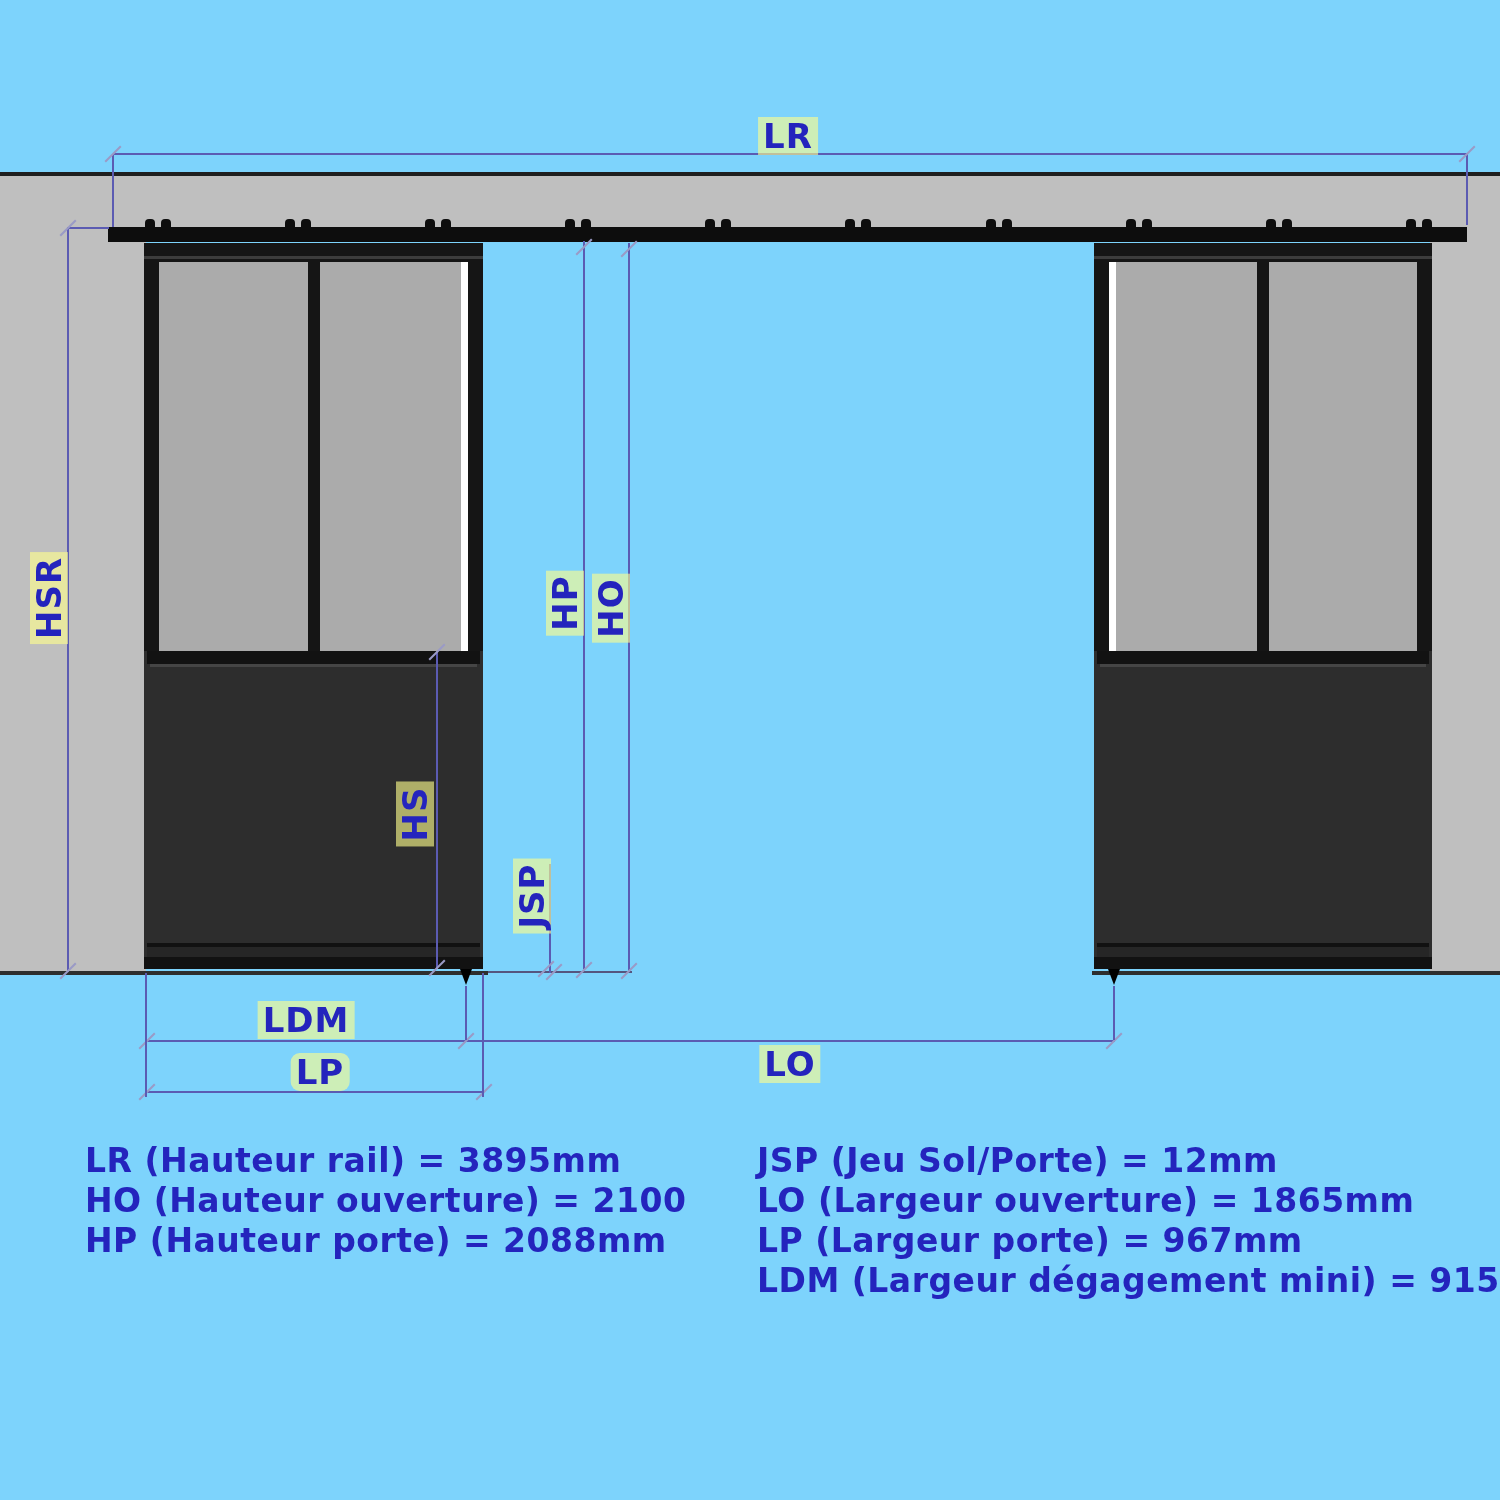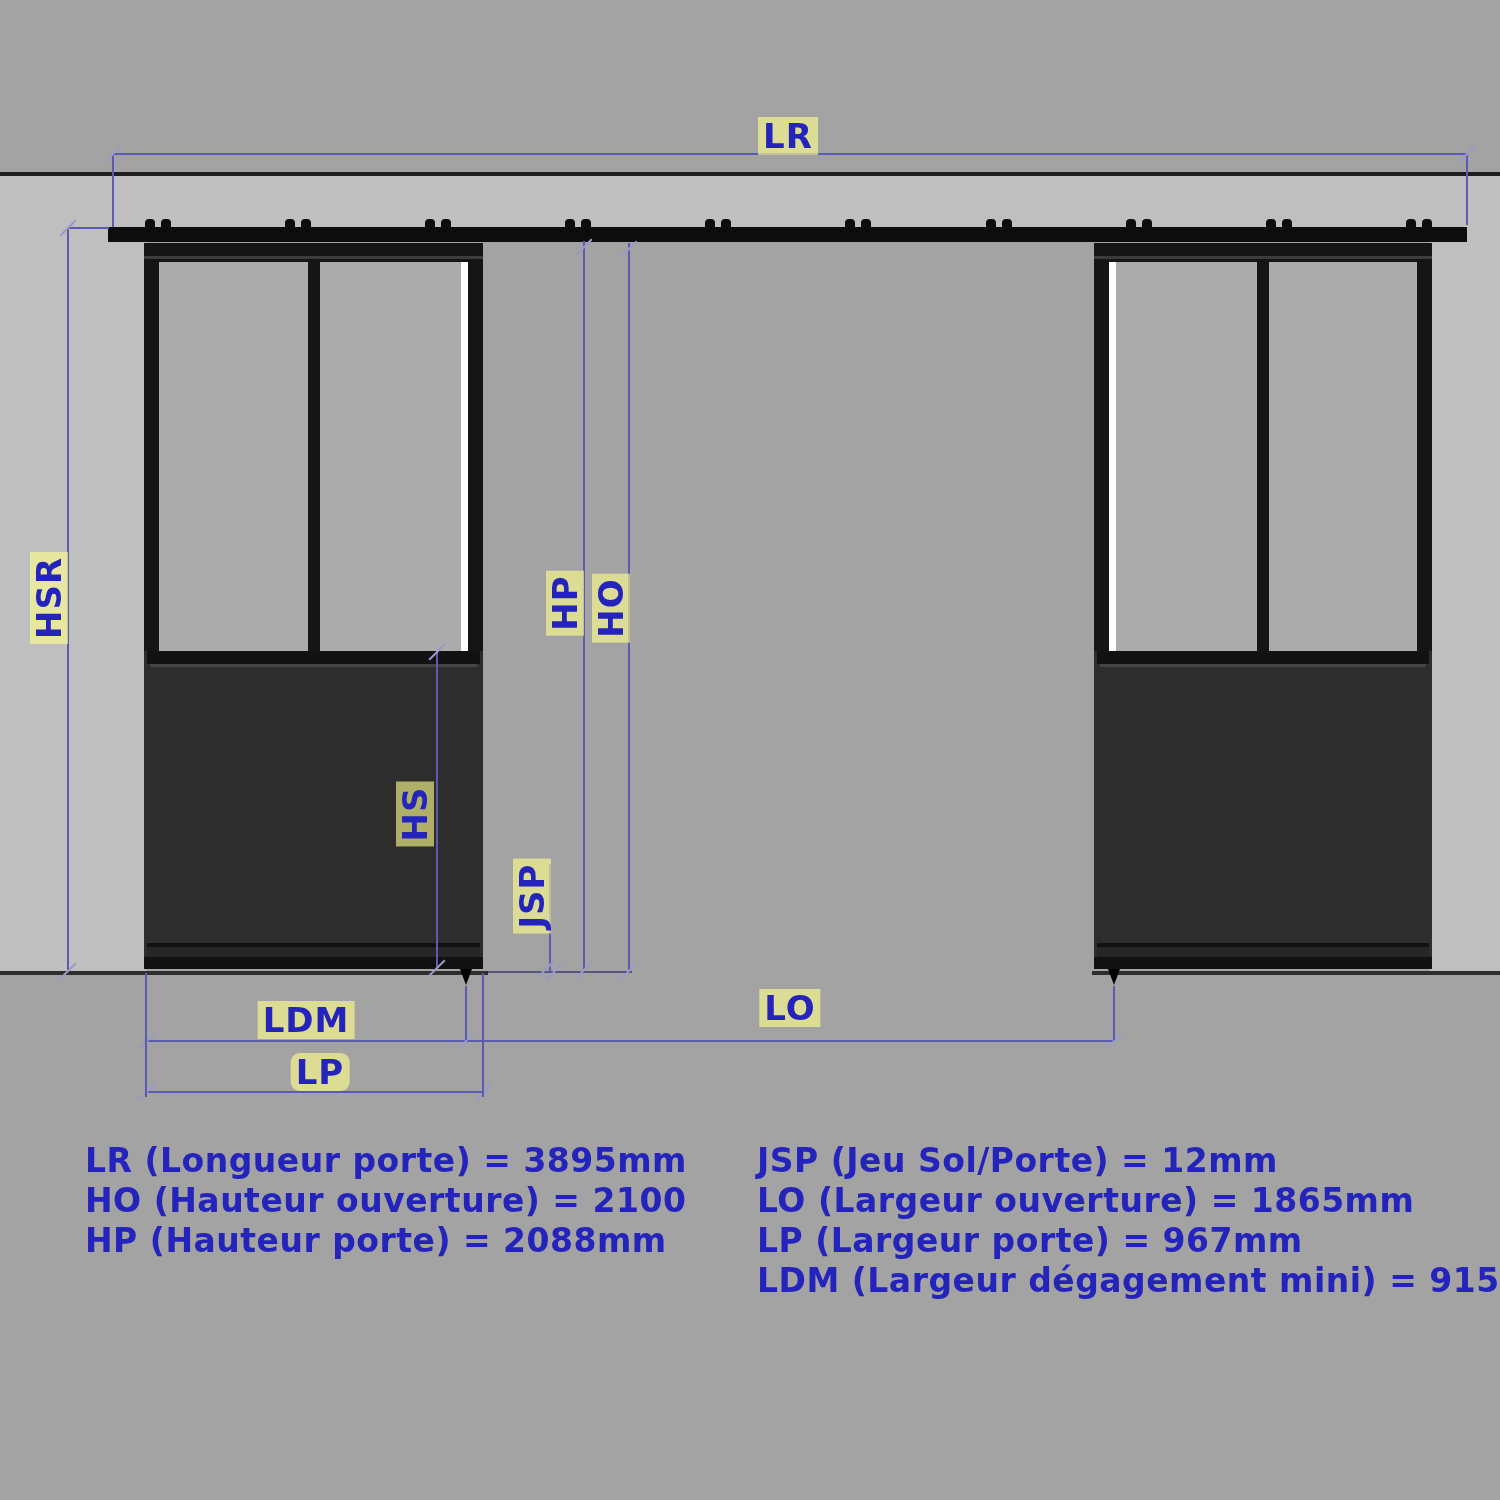--- a/index.html
+++ b/index.html
@@ -1,21 +1,21 @@
 <!DOCTYPE html>
 <html style="--dim: #5b5bb2; --tick: #9a9ac6; --txt: #2424bd; --wall: #bfbfbf; --glass: #ababab; --frame: #151515; --panel: #2d2d2d; --floor: #2e2e2e;"><head>
 <meta charset="utf-8">
 <style>
   :root{
     --dim:#5b5bb2; --tick:#9a9ac6; --txt:#2424bd; --hl:rgba(255,255,140,.62);
     --wall:#bfbfbf; --wallline:#1f1f1f; --glass:#ababab; --frame:#151515;
     --panel:#2d2d2d; --floor:#2e2e2e;
   }
   html,body{margin:0;padding:0;background:#fff;}
-  .canvas{position:relative;width:1500px;height:1500px;background:#a3a3a3;overflow:hidden;
+  .canvas{position:relative;width:1500px;height:1500px;background:#7dd3fc;overflow:hidden;
           font-family:"DejaVu Sans", sans-serif;}
   .abs{position:absolute;}
   
   .wall{background:var(--wall);}
   .wall-top{background:var(--wallline);}
   .rail{background:#0d0d0d;}
   .bracket span{position:absolute;top:0;width:10px;height:8px;background:#0d0d0d;border-radius:4px 4px 0 0;}
   .bracket span:first-child{left:0;}
   .bracket span:last-child{right:0;}
   .door{background:var(--frame);}
@@ -163,34 +163,34 @@
   <div class="abs tick" style="left:546px;top:969px;"></div>
   <div class="abs tick" style="left:554px;top:972px;"></div>
   <div class="abs dimlabel rot" style="left:532px;top:896px;">JSP</div>
 
   <div class="abs hline" style="left:146px;top:1040px;width:320px;"></div>
   <div class="abs hline" style="left:466px;top:1040px;width:649px;"></div>
   <div class="abs tick" style="left:147px;top:1041px;"></div>
   <div class="abs tick" style="left:466px;top:1041px;"></div>
   <div class="abs tick" style="left:1114px;top:1041px;"></div>
   <div class="abs dimlabel" style="left:306px;top:1020px;text-align:right;">LDM</div>
-  <div class="abs dimlabel" style="left:790px;top:1008px;">LO</div>
+  <div class="abs dimlabel" style="left:790px;top:1064px;">LO</div>
 
   <div class="abs hline" style="left:146px;top:1091px;width:338px;"></div>
   <div class="abs tick" style="left:147px;top:1092px;"></div>
   <div class="abs tick" style="left:484px;top:1092px;"></div>
   <div class="abs dimlabel" style="left:320px;top:1072px;border-radius:9px;">LP</div>
 
   <div class="abs vline" style="left:145px;top:973px;height:124px;"></div>
   <div class="abs vline" style="left:465px;top:986px;height:54px;"></div>
   <div class="abs vline" style="left:482px;top:973px;height:124px;"></div>
   <div class="abs vline" style="left:1113px;top:986px;height:54px;"></div>
 
   <div class="abs legend" style="left:85px;top:1141px;">
-    <div>LR (Longueur porte) = 3895mm</div>
+    <div>LR (Hauteur rail) = 3895mm</div>
     <div>HO (Hauteur ouverture) = 2100</div>
     <div>HP (Hauteur porte) = 2088mm</div>
   </div>
   <div class="abs legend" style="left:757px;top:1141px;">
     <div>JSP (Jeu Sol/Porte) = 12mm</div>
     <div>LO (Largeur ouverture) = 1865mm</div>
     <div>LP (Largeur porte) = 967mm</div>
     <div>LDM (Largeur dégagement mini) = 915mm</div>
   </div>
 

